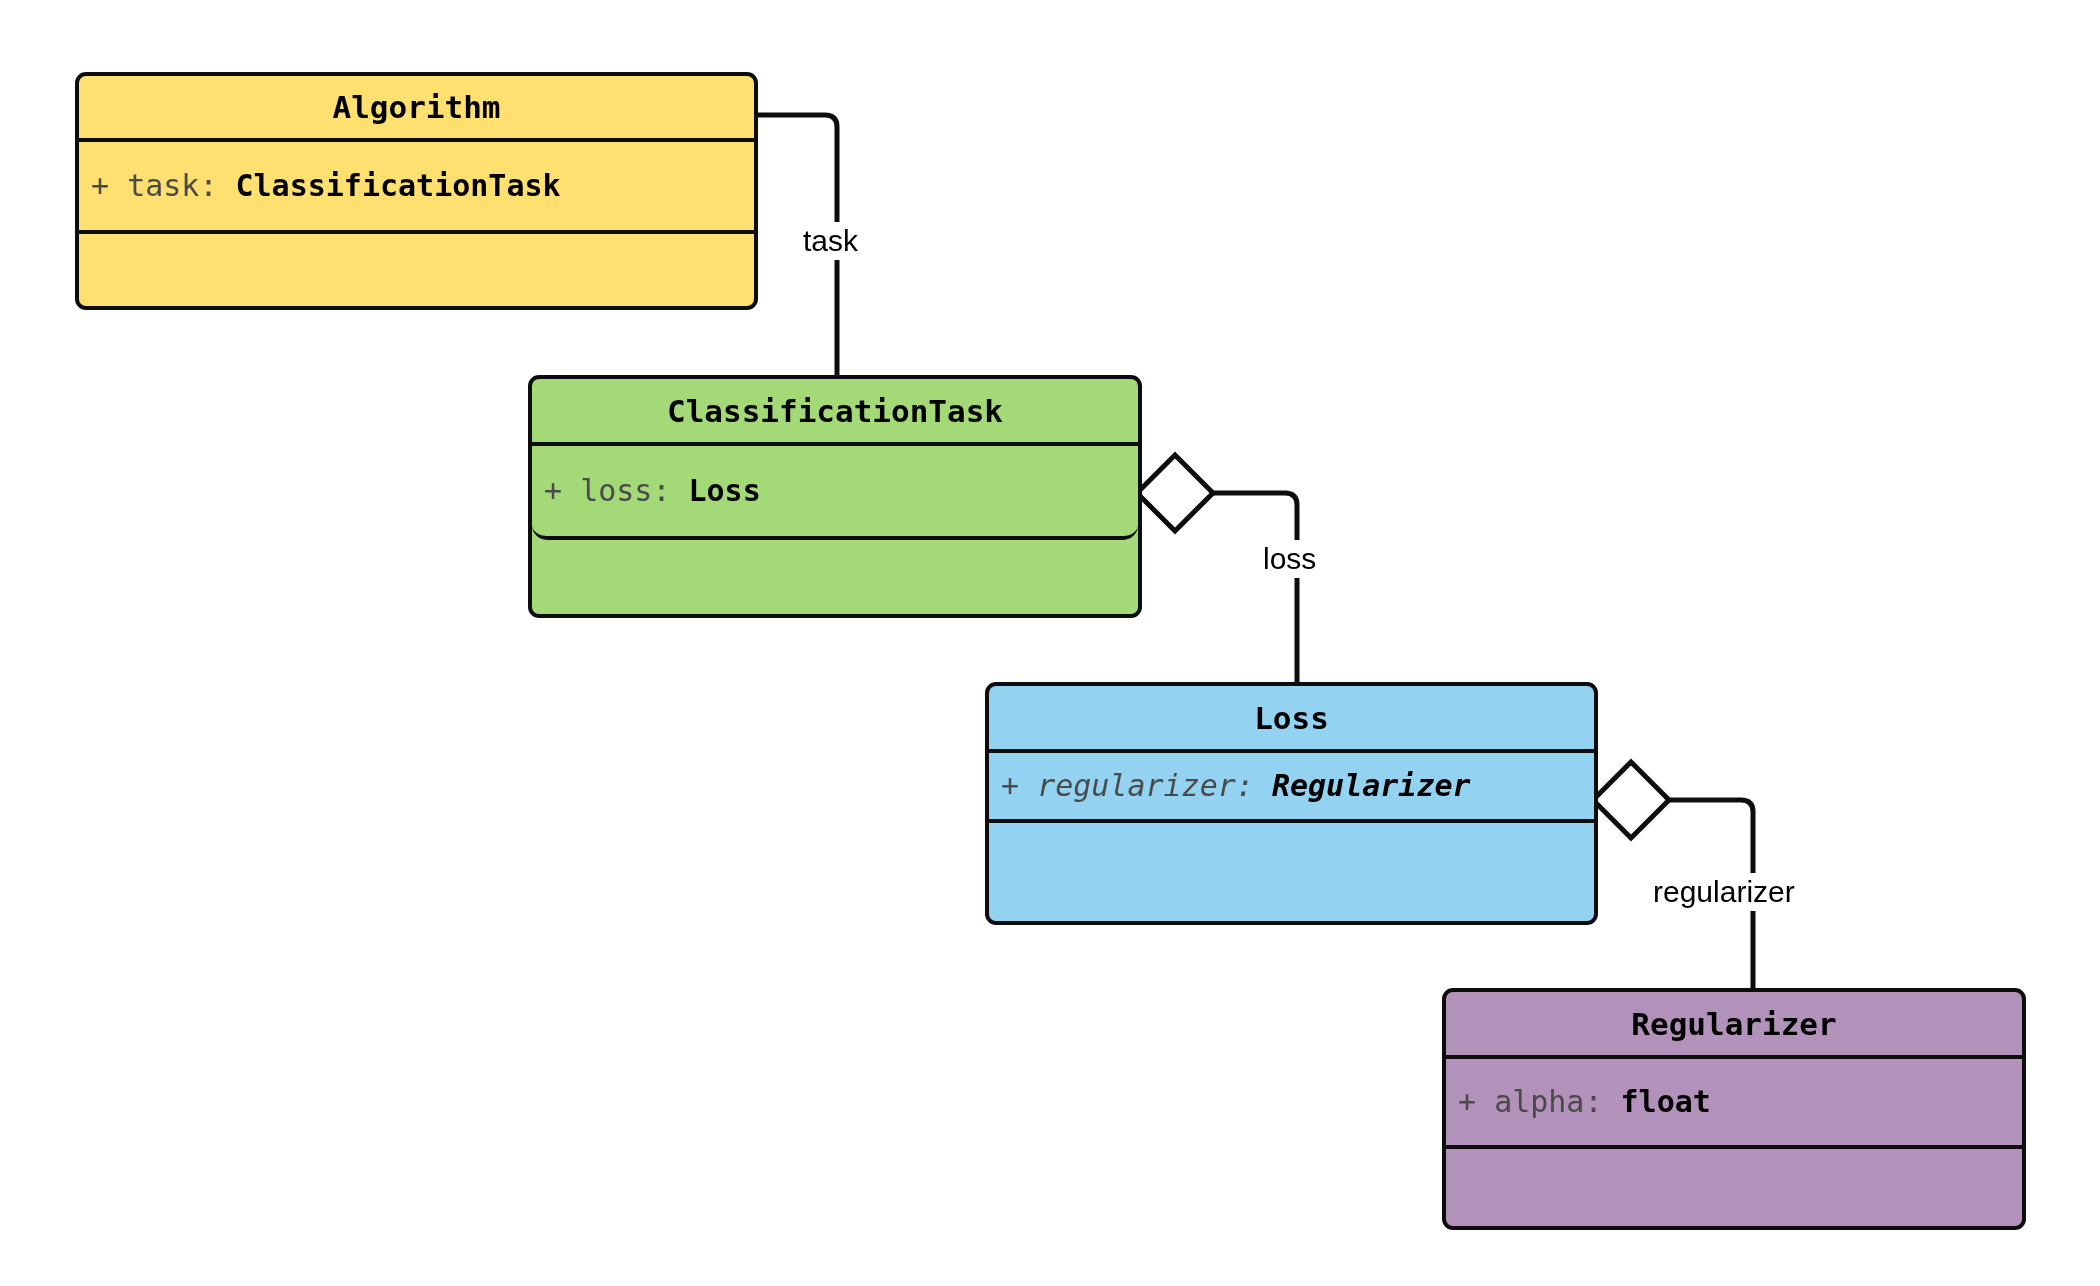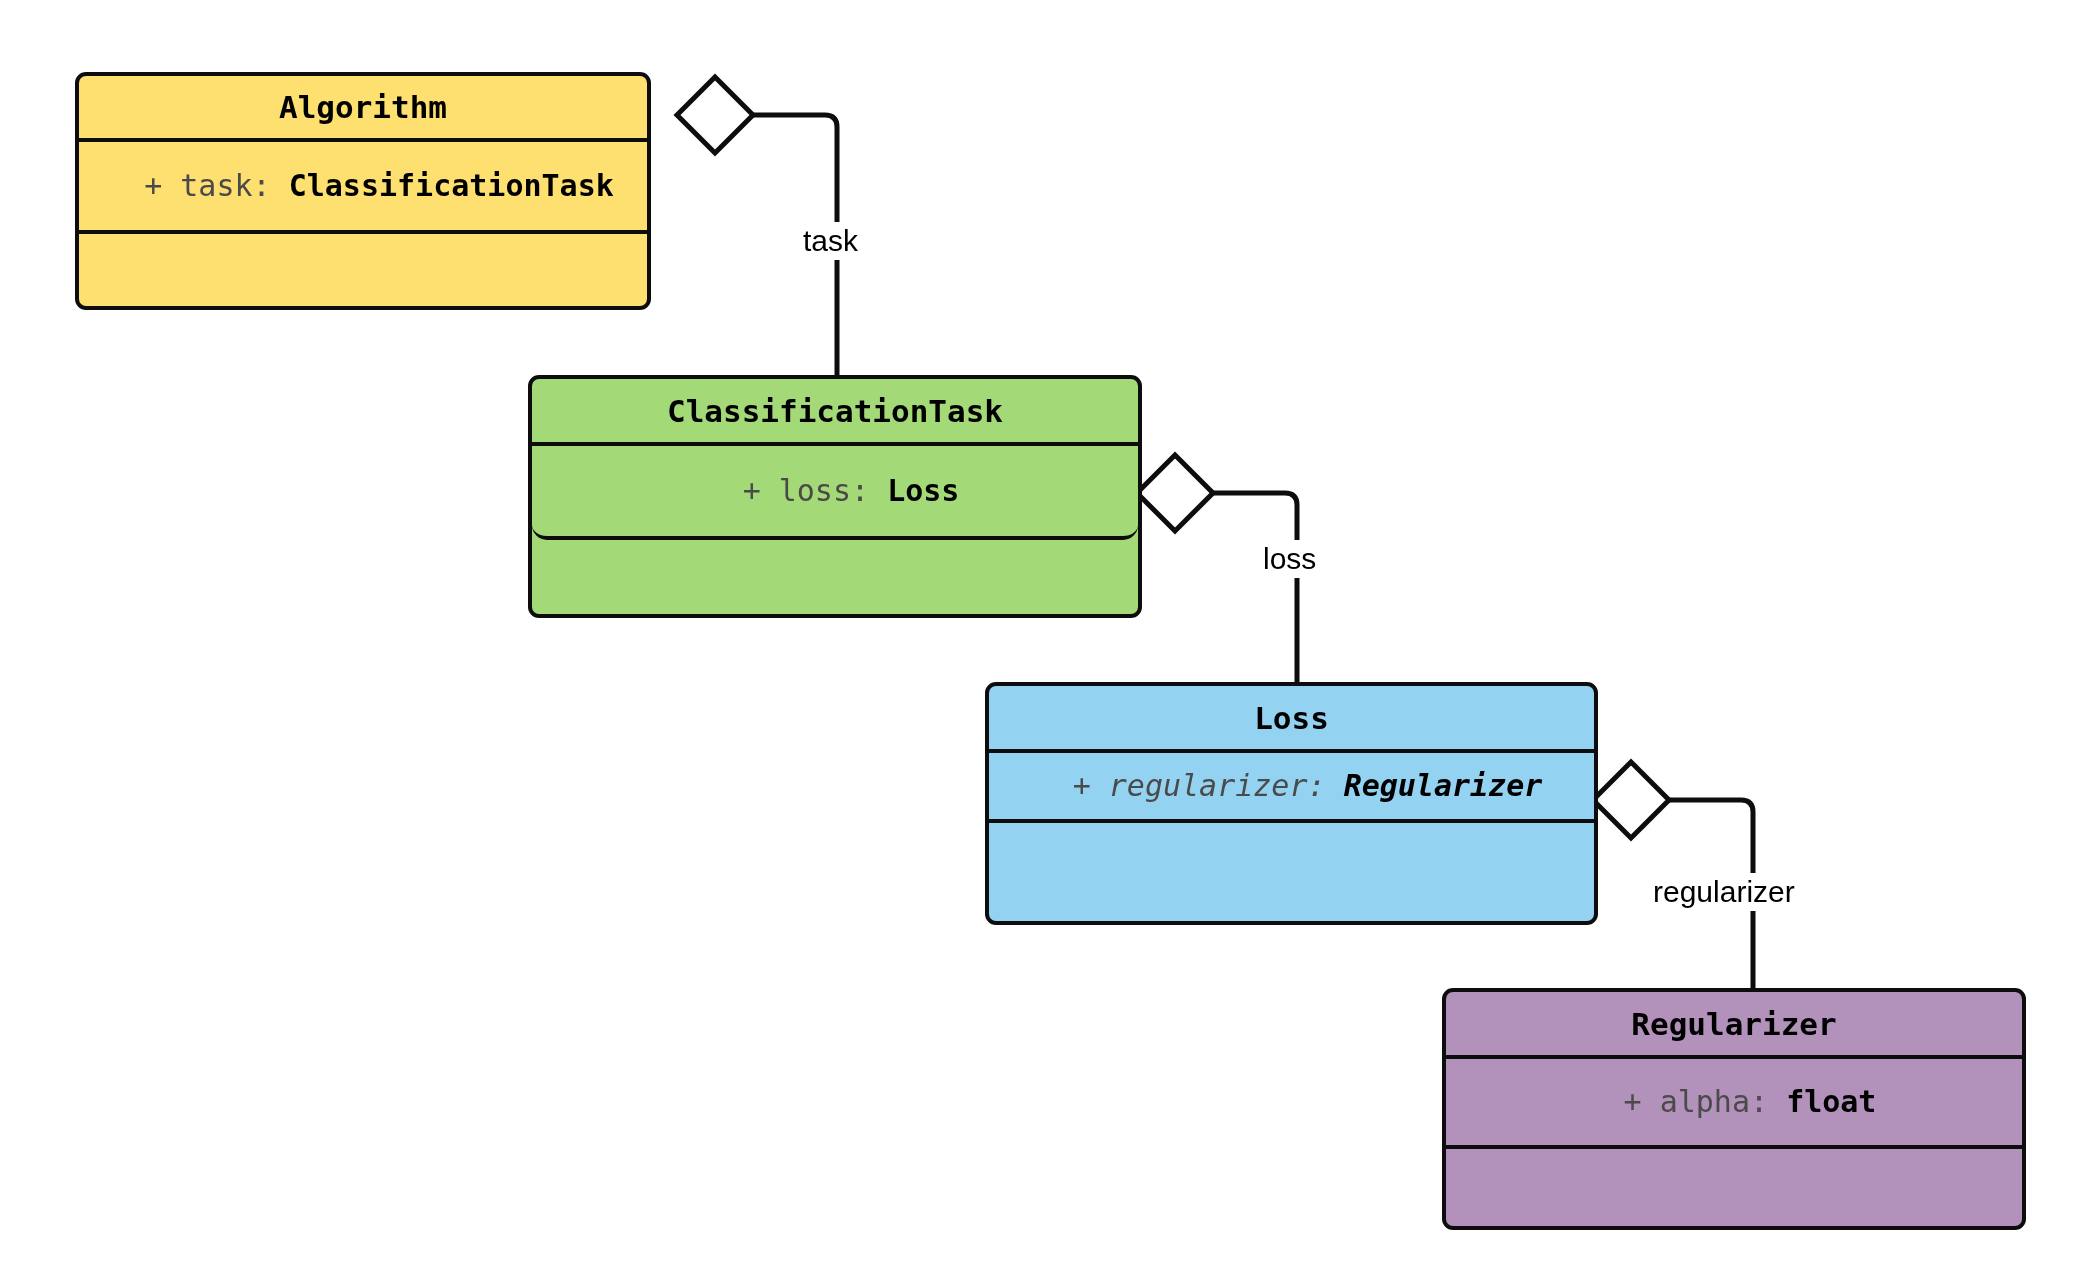--- a/index.html
+++ b/index.html
@@ -39,22 +39,21 @@
     display: flex;
     align-items: center;
     justify-content: center;
   }
   .uml-attrs {
     box-sizing: border-box;
     border-bottom: 4px solid #0d0d0d;
     display: flex;
     flex-direction: column;
     justify-content: center;
-    padding-left: 32px;
-    text-align: center;
+    padding-left: 12px;
   }
   .uml-attr {
     font-family: "DejaVu Sans Mono", "Liberation Mono", monospace;
     font-size: 30px;
     white-space: pre;
     line-height: 1.05;
   }
   .attr-vis   { color: #4a4a4a; font-weight: normal; }
   .attr-name  { color: #4a4a4a; font-weight: normal; }
   .attr-colon { color: #4a4a4a; font-weight: normal; }
@@ -108,21 +107,21 @@
       <polygon points="1593,800 1631,762 1669,800 1631,838" fill="#ffffff" stroke="#0d0d0d" stroke-width="5" stroke-linejoin="miter"></polygon>
     </g>
   </svg>
 
   <div class="edge-label" style="left:797px; top:222px;">task</div>
 
   <div class="edge-label" style="left:1257px; top:540px;">loss</div>
 
   <div class="edge-label" style="left:1647px; top:873px;">regularizer</div>
 
-  <div class="uml-class" style="left:75px; top:72px; width:576px; height:238px; background:#FEE070;">
+  <div class="uml-class" style="left:75px; top:72px; width:683px; height:238px; background:#FEE070;">
     <div class="uml-title" style="height:66px;">Algorithm</div>
     <div class="uml-attrs" style="height:92px;">
       <div class="uml-attr"><span class="attr-vis">+</span><span class="attr-name"> </span><span class="attr-name">task</span><span class="attr-colon">: </span><span class="attr-type">ClassificationTask</span></div>
     </div>
     <div class="uml-methods"></div>
   </div>
 
   <div class="uml-class" style="left:528px; top:375px; width:614px; height:243px; background:#A3D977;">
     <div class="uml-title" style="height:67px;">ClassificationTask</div>
     <div class="uml-attrs" style="height:94px;border-radius:15px;">

